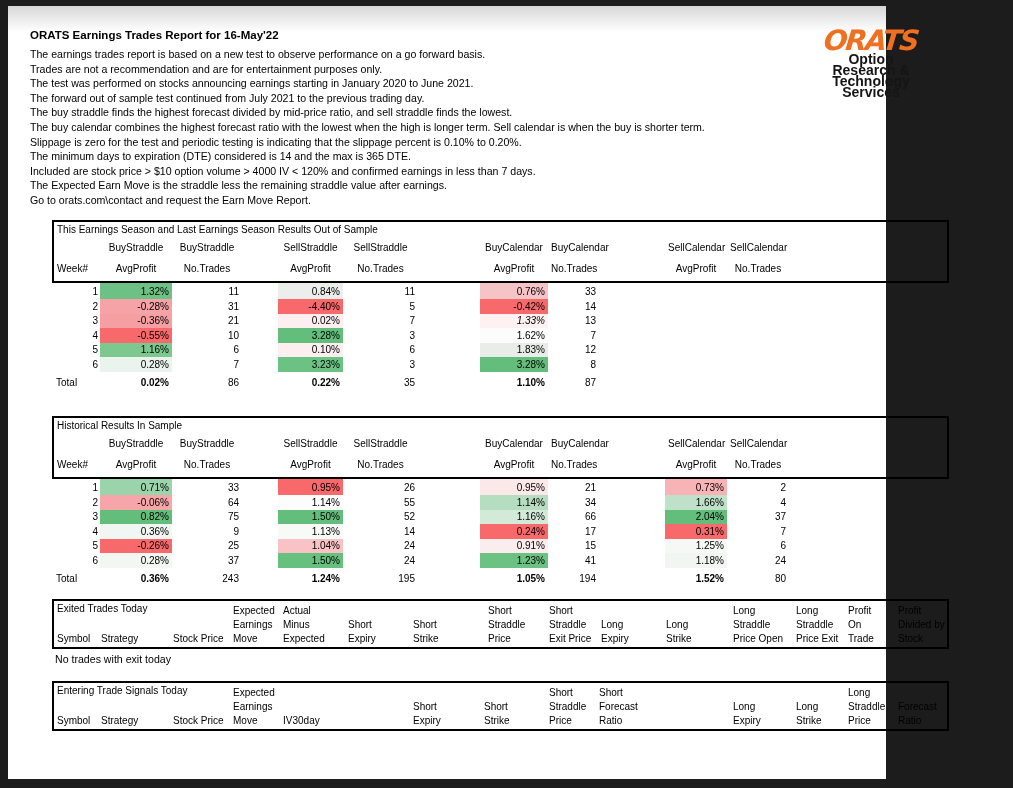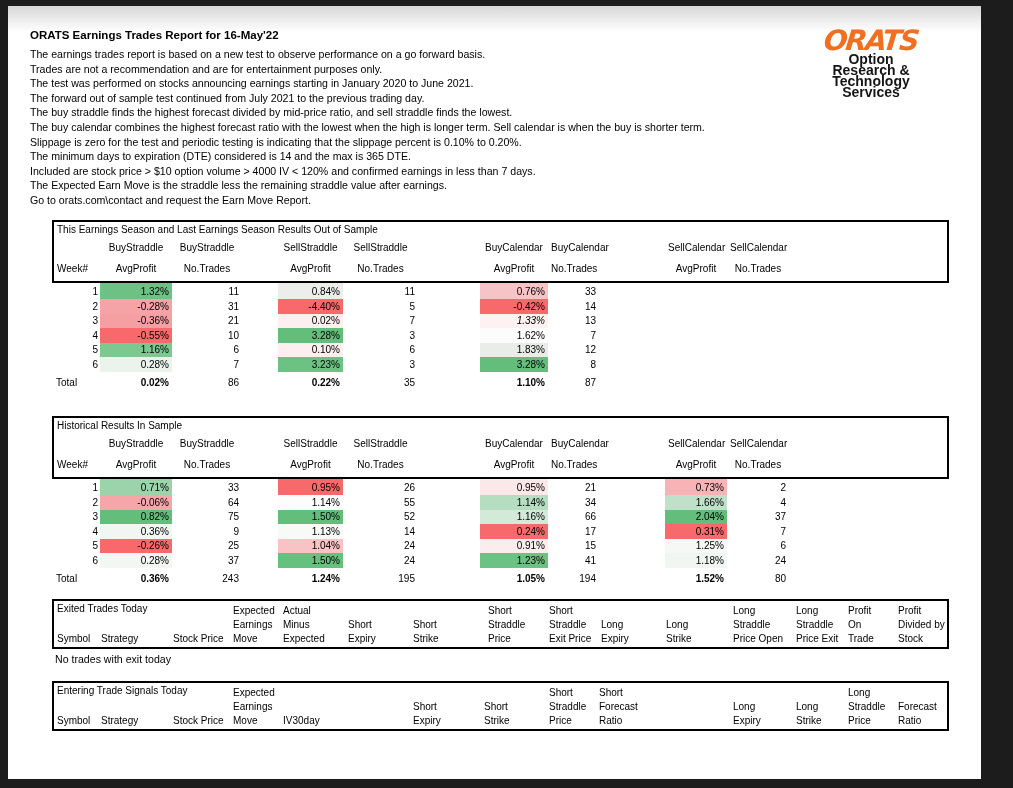--- a/index.html
+++ b/index.html
@@ -1,21 +1,21 @@
 <!DOCTYPE html>
 <html><head>
 <meta charset="utf-8">
 <style>
   html,body{margin:0;padding:0;}
   body{
     width:1013px;height:788px;background:#1c1c1c;position:relative;
     font-family:"Liberation Sans",sans-serif;color:#000;overflow:hidden;
   }
   .page{
-    position:absolute;left:8px;top:6px;width:973px;height:773px;
+    position:absolute;left:8px;top:6px;width:878px;height:773px;
     background:linear-gradient(#d7d7d7 0px,#ffffff 26px);
   }
   .content{position:relative;padding:22px 0 0 22px;}
   .report-title{font-size:11.5px;font-weight:bold;line-height:15px;margin:0 0 4px 0;}
   .intro-line{font-size:10.6px;line-height:14.6px;white-space:nowrap;}
   
   .logo{position:absolute;left:810px;top:22px;width:106px;text-align:center;}
   .wordmark{
     display:inline-block;color:#f06f21;font-weight:bold;font-style:italic;
     font-size:28px;line-height:26px;letter-spacing:-2px;transform:skewX(-6deg);

